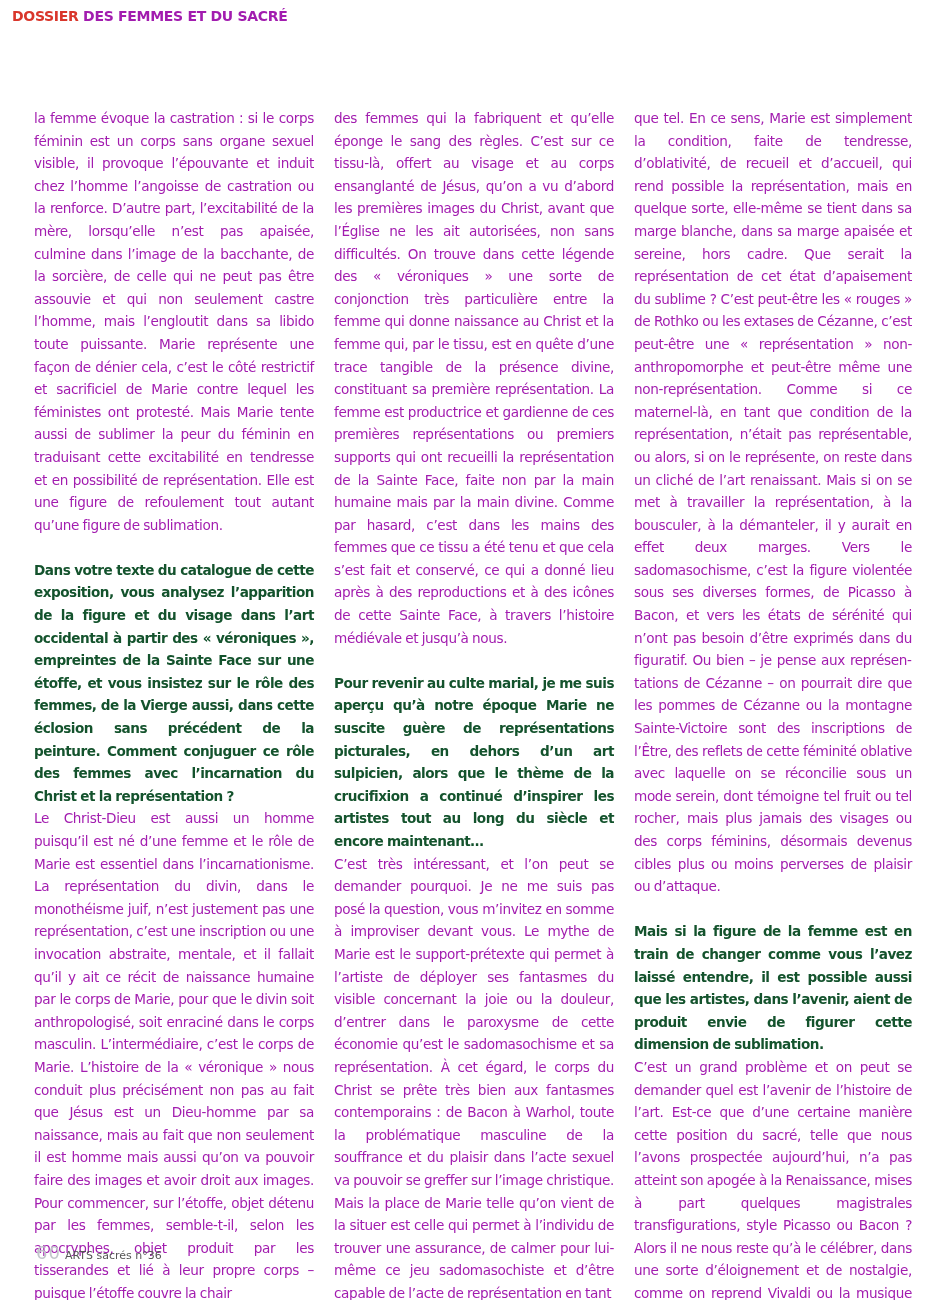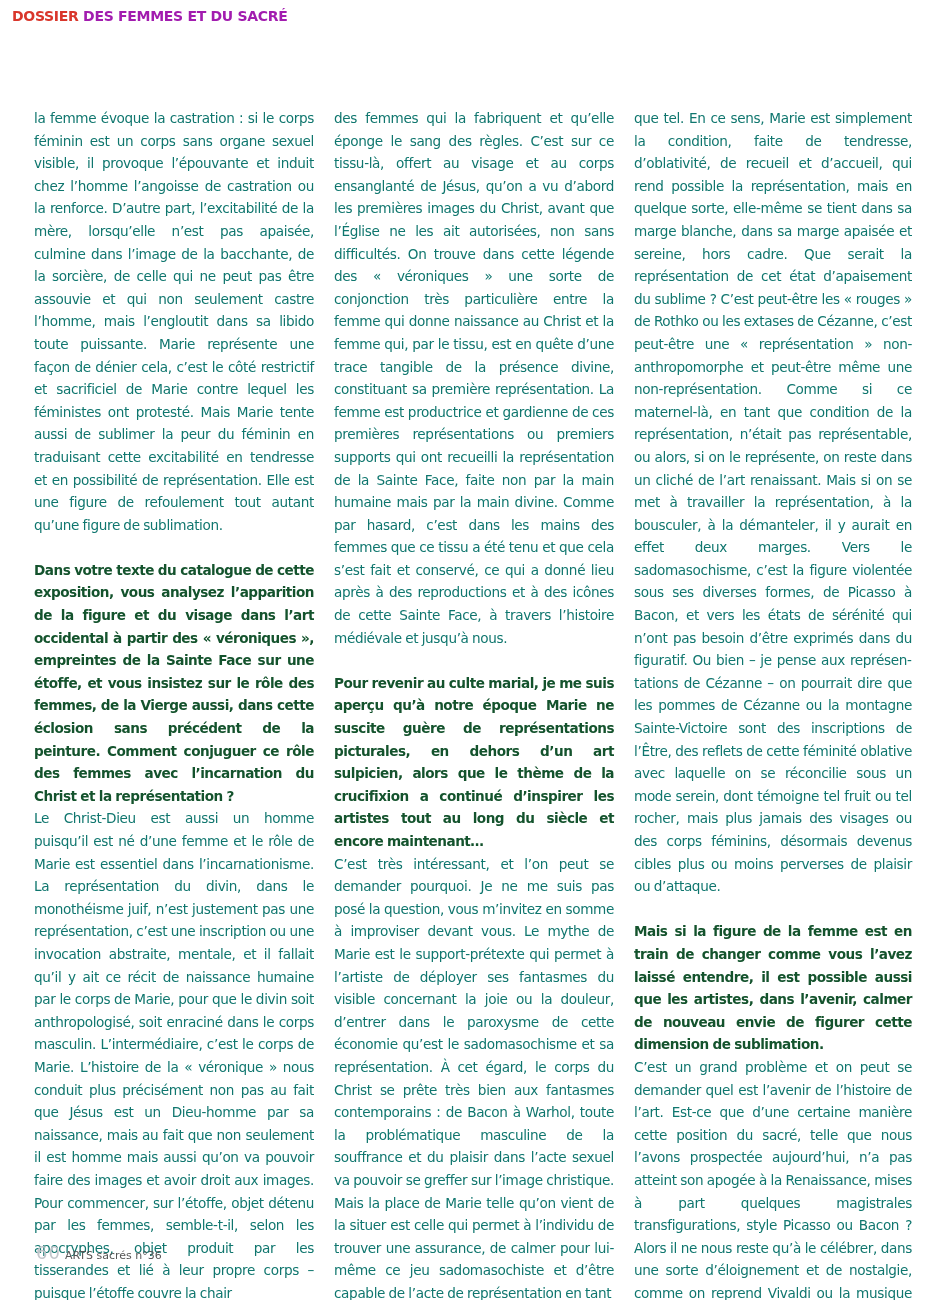--- a/index.html
+++ b/index.html
@@ -37,21 +37,21 @@
       text-align: justify;
       letter-spacing: -0.35px;
       word-spacing: -0.5px;
     }
     .col1 { left: 34px; }
     .col2 { left: 334px; }
     .col3 { left: 634px; width: 278px; }
 
     .para {
       margin: 0;
-      color: #0f766e;
+      color: #a21caf;
       hyphens: manual;
     }
     .q {
       margin: 0;
       color: #14532d;
       font-weight: bold;
       letter-spacing: -0.5px;
     }
     .gap { height: 22.6px; }
 
@@ -92,20 +92,20 @@
 <div class="col col2">
   <p class="para">des femmes qui la fabriquent et qu’elle éponge le sang des règles. C’est sur ce tissu-là, offert au visage et au corps ensanglanté de Jésus, qu’on a vu d’abord les premières images du Christ, avant que l’Église ne les ait autorisées, non sans difficultés. On trouve dans cette légende des « véroniques » une sorte de conjonction très particulière entre la femme qui donne naissance au Christ et la femme qui, par le tissu, est en quête d’une trace tangible de la présence divine, constituant sa première représentation. La femme est productrice et gardienne de ces premières représentations ou premiers supports qui ont recueilli la représentation de la Sainte Face, faite non par la main humaine mais par la main divine. Comme par hasard, c’est dans les mains des femmes que ce tissu a été tenu et que cela s’est fait et conservé, ce qui a donné lieu après à des reproductions et à des icônes de cette Sainte Face, à travers l’histoire médiévale et jusqu’à nous.</p>
   <div class="gap"></div>
   <p class="q">Pour revenir au culte marial, je me suis aperçu qu’à notre époque Marie ne suscite guère de représentations picturales, en dehors d’un art sulpicien, alors que le thème de la crucifixion a continué d’inspirer les artistes tout au long du siècle et encore maintenant…</p>
   <p class="para">C’est très intéressant, et l’on peut se demander pourquoi. Je ne me suis pas posé la question, vous m’invitez en somme à improviser devant vous. Le mythe de Marie est le support-prétexte qui permet à l’artiste de déployer ses fantasmes du visible concernant la joie ou la douleur, d’entrer dans le paroxysme de cette économie qu’est le sadomasochisme et sa représentation. À cet égard, le corps du Christ se prête très bien aux fantasmes contemporains : de Bacon à Warhol, toute la problématique masculine de la souffrance et du plaisir dans l’acte sexuel va pouvoir se greffer sur l’image christique. Mais la place de Marie telle qu’on vient de la situer est celle qui permet à l’individu de trouver une assurance, de calmer pour lui-même ce jeu sadomasochiste et d’être capable de l’acte de représentation en tant</p>
 </div>
 
 <div class="col col3">
   <p class="para">que tel. En ce sens, Marie est simplement la condition, faite de tendresse, d’oblativité, de recueil et d’accueil, qui rend possible la représentation, mais en quelque sorte, elle-même se tient dans sa marge blanche, dans sa marge apaisée et sereine, hors cadre. Que serait la représentation de cet état d’apaisement du sublime ? C’est peut-être les « rouges » de Rothko ou les extases de Cézanne, c’est peut-être une « représen­tation » non-anthropomorphe et peut-être même une non-représentation. Comme si ce maternel-là, en tant que condition de la représentation, n’était pas représentable, ou alors, si on le représente, on reste dans un cliché de l’art renaissant. Mais si on se met à travailler la représentation, à la bousculer, à la démanteler, il y aurait en effet deux marges. Vers le sadomasochisme, c’est la figure violentée sous ses diverses formes, de Picasso à Bacon, et vers les états de sérénité qui n’ont pas besoin d’être exprimés dans du figuratif. Ou bien – je pense aux représen­tations de Cézanne – on pourrait dire que les pommes de Cézanne ou la montagne Sainte-Victoire sont des inscriptions de l’Être, des reflets de cette féminité oblative avec laquelle on se réconcilie sous un mode serein, dont témoigne tel fruit ou tel rocher, mais plus jamais des visages ou des corps féminins, désormais devenus cibles plus ou moins perverses de plaisir ou d’attaque.</p>
   <div class="gap"></div>
-  <p class="q">Mais si la figure de la femme est en train de changer comme vous l’avez laissé entendre, il est possible aussi que les artistes, dans l’avenir, calmer de nouveau envie de figurer cette dimension de sublimation.</p>
+  <p class="q">Mais si la figure de la femme est en train de changer comme vous l’avez laissé entendre, il est possible aussi que les artistes, dans l’avenir, aient de produit envie de figurer cette dimension de sublimation.</p>
   <p class="para">C’est un grand problème et on peut se demander quel est l’avenir de l’histoire de l’art. Est-ce que d’une certaine manière cette position du sacré, telle que nous l’avons prospectée aujourd’hui, n’a pas atteint son apogée à la Renaissance, mises à part quelques magistrales transfigurations, style Picasso ou Bacon ? Alors il ne nous reste qu’à le célébrer, dans une sorte d’éloignement et de nostalgie, comme on reprend Vivaldi ou la musique baroque en</p>
 </div>
 
 <div class="footer">
   <span class="pagenum">60</span>
   <span class="pub">ARTS sacrés n°36</span>
 </div>
 
 </body></html>

